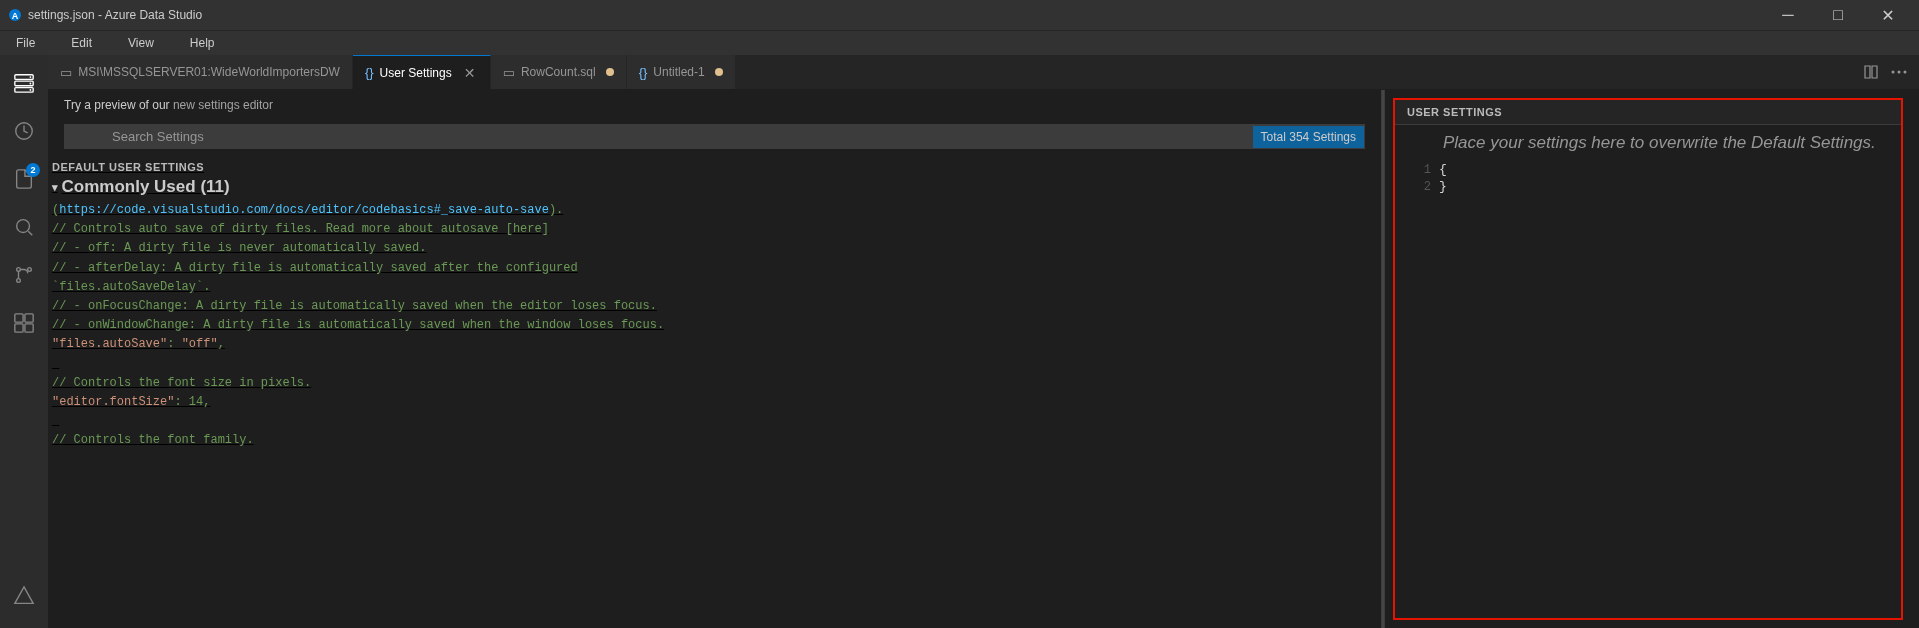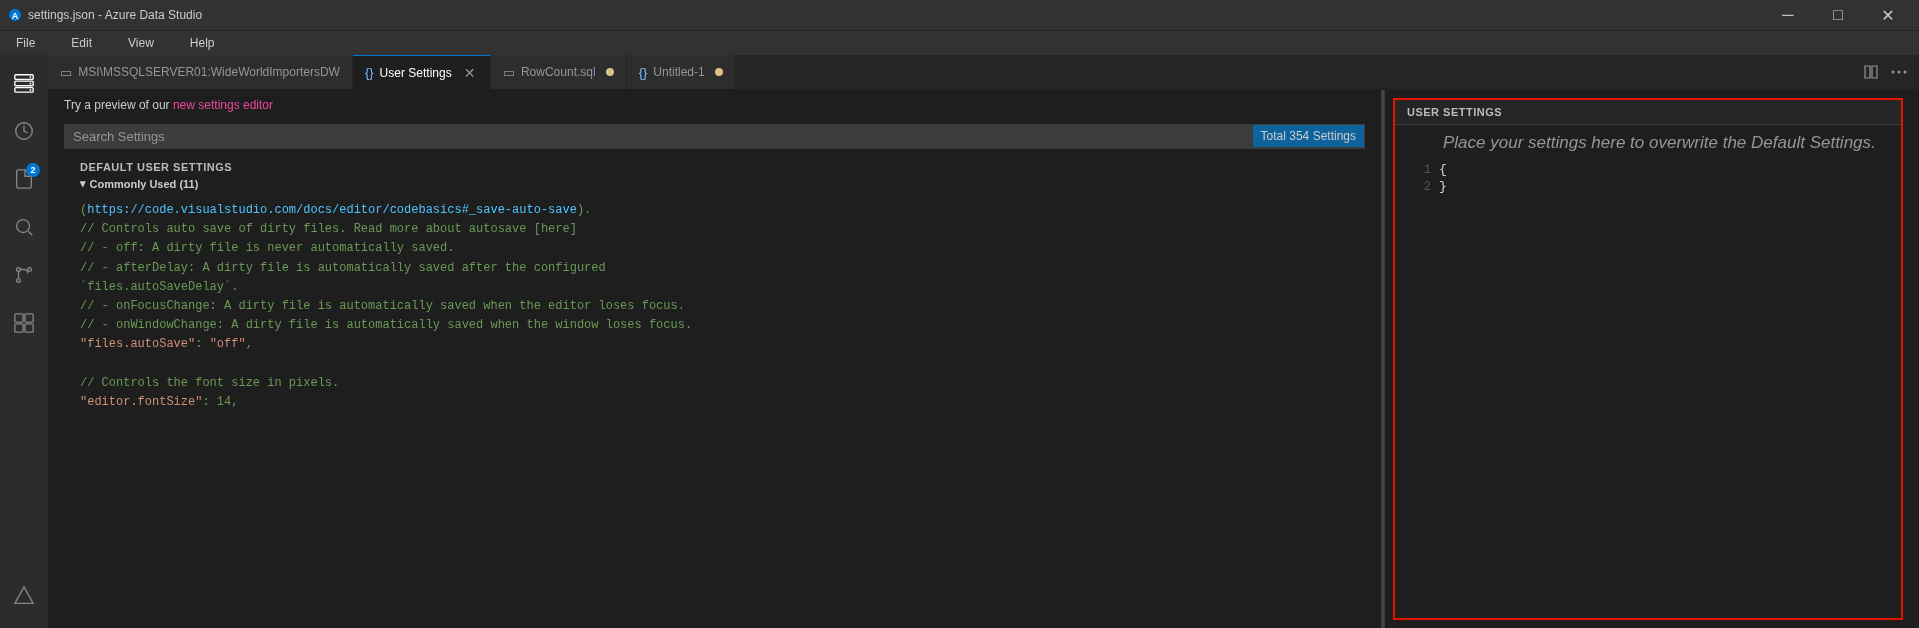--- a/index.html
+++ b/index.html
@@ -220,31 +220,32 @@
       overflow: hidden;
     }
 
     .settings-notice {
       padding: 8px 16px;
       font-size: 12px;
       color: #cccccc;
       flex-shrink: 0;
     }
     .settings-notice a {
-      color: #ec4899;
+      color: #a3a3a3;
       text-decoration: none;
     }
 
     .settings-search {
       margin: 4px 16px;
       flex-shrink: 0;
       display: flex;
-      align-items: flex-start;
+      align-items: flex-end;
       background: #3c3c3c;
       border: 1px solid #3c3c3c;
+      padding-left: 39px;
     }
     .settings-search input {
       flex: 1;
       background: transparent;
       border: none;
       outline: none;
       color: #cccccc;
       font-size: 13px;
       padding: 4px 8px;
     }
@@ -253,44 +254,45 @@
       padding: 4px 8px;
       font-size: 12px;
       color: #cccccc;
       background: #0e639c;
       white-space: nowrap;
     }
 
     .settings-content {
       flex: 1;
       overflow-y: auto;
-      padding: 8px 32px;
-      font-size: 12px;
+      padding: 8px 4px;
+      font-size: 12px;
+      text-decoration: underline;
     }
 
     .settings-section-title {
       color: #bbbbbb;
       font-size: 11px;
       font-weight: 600;
       text-transform: uppercase;
       margin-bottom: 4px;
       letter-spacing: 0.5px;
     }
 
     .settings-desc {
       color: #cccccc;
       margin-bottom: 12px;
       font-size: 12px;
     }
 
     .settings-group-title {
       color: #cccccc;
-      font-size: 11px;
+      font-size: 17px;
       font-weight: bold;
-      margin-bottom: 11px;
+      margin-bottom: 4px;
       cursor: pointer;
       display: flex;
       align-items: center;
       gap: 4px;
     }
     .settings-group-title::before {
       content: '▾';
       font-size: 11px;
     }
 
@@ -532,20 +534,21 @@
             <div>//  - off: A dirty file is never automatically saved.</div>
             <div>//  - afterDelay: A dirty file is automatically saved after the configured</div>
             <div>`files.autoSaveDelay`.</div>
             <div>//  - onFocusChange: A dirty file is automatically saved when the editor loses focus.</div>
             <div>//  - onWindowChange: A dirty file is automatically saved when the window loses focus.</div>
             <div><span class="code-string">"files.autoSave"</span>: <span class="code-string">"off"</span>,</div>
             <div>&nbsp;</div>
             <div>// Controls the font size in pixels.</div>
             <div><span class="code-string">"editor.fontSize"</span>: 14,</div>
             <div>&nbsp;</div>
+            <div>// Controls the font family.</div>
           </div>
         </div>
       </div>
 
       <div class="divider-v"></div>
 
       <div class="user-settings-panel">
         <div class="user-settings-header">USER SETTINGS</div>
         <div class="user-settings-hint">Place your settings here to overwrite the Default Settings.</div>
         <div class="user-settings-code">

